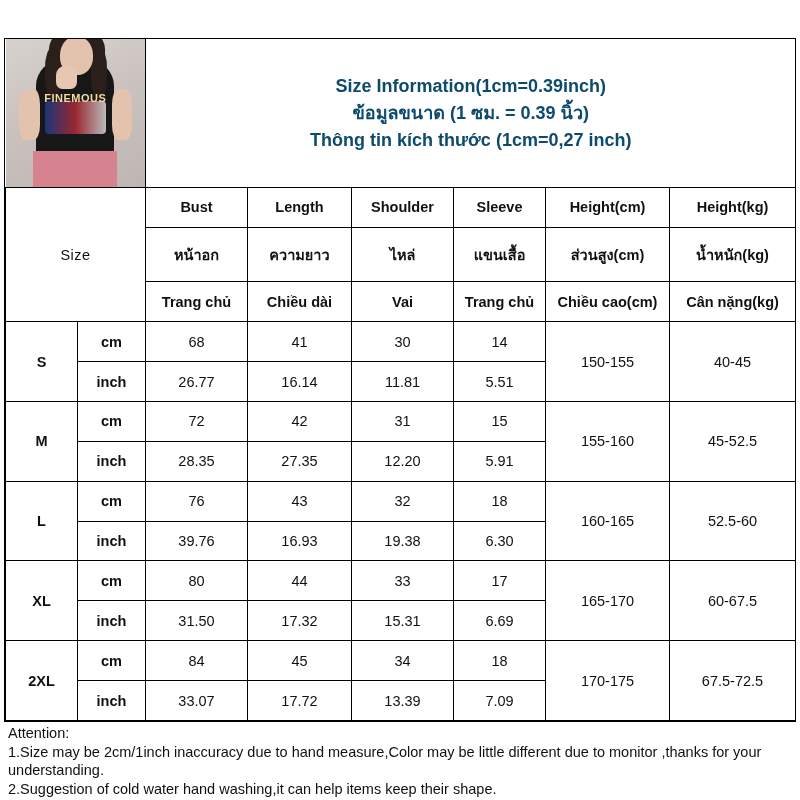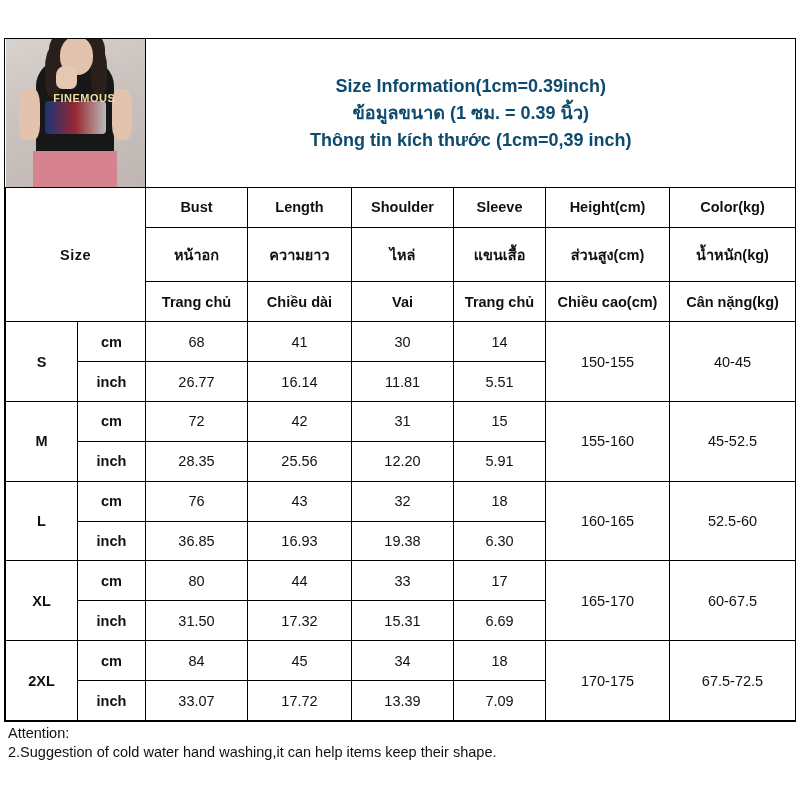--- a/index.html
+++ b/index.html
@@ -122,21 +122,20 @@
   }
   .photo .graphic-text {
     position: absolute;
     left: 26%;
     top: 36%;
     width: 48%;
     color: #f2dba0;
     font-size: 11px;
     font-weight: bold;
     letter-spacing: .5px;
-    margin-left: 9px;
   }
   .photo .pink-bottom {
     position: absolute;
     left: 20%;
     top: 76%;
     width: 60%;
     height: 24%;
     background: #d7828f;
   }
   .photo .arm-l {
@@ -165,21 +164,21 @@
     padding: 6px 8px !important;
   }
   .title-line {
     font-weight: bold;
     font-size: 18px;
     line-height: 1.5;
     color: #0c4a6e;
   }
   .size-label {
     font-size: 26px;
-    font-weight: bold;
+    font-weight: normal;
     letter-spacing: .5px;
   }
   .hdr {
     font-weight: bold;
     font-size: 15px;
   }
   .hdr-sub {
     font-weight: bold;
     font-size: 14px;
   }
@@ -235,32 +234,32 @@
               <div class="arm-r"></div>
               <div class="hand"></div>
               <div class="graphic"></div>
               <div class="graphic-text">FINEMOUS</div>
               <div class="pink-bottom"></div>
             </div>
           </td>
           <td class="title-cell" colspan="6">
             <div class="title-line">Size Information(1cm=0.39inch)</div>
             <div class="title-line">ข้อมูลขนาด (1 ซม. = 0.39 นิ้ว)</div>
-            <div class="title-line">Thông tin kích thước (1cm=0,39 inch)</div>
+            <div class="title-line">Thông tin kích thước (1cm=0,27 inch)</div>
           </td>
         </tr>
 
         <tr>
           <td colspan="2" rowspan="3" class="size-label">Size</td>
           <td class="hdr">Bust</td>
           <td class="hdr">Length</td>
           <td class="hdr">Shoulder</td>
           <td class="hdr">Sleeve</td>
           <td class="hdr">Height(cm)</td>
-          <td class="hdr">Color(kg)</td>
+          <td class="hdr">Height(kg)</td>
         </tr>
 
         <tr>
           <td class="hdr-sub">หน้าอก</td>
           <td class="hdr-sub">ความยาว</td>
           <td class="hdr-sub">ไหล่</td>
           <td class="hdr-sub">แขนเสื้อ</td>
           <td class="hdr-sub">ส่วนสูง(cm)</td>
           <td class="hdr-sub">น้ำหนัก(kg)</td>
         </tr>
@@ -298,38 +297,38 @@
           <td>72</td>
           <td>42</td>
           <td>31</td>
           <td>15</td>
           <td rowspan="2">155-160</td>
           <td rowspan="2">45-52.5</td>
         </tr>
         <tr>
           <td class="unit">inch</td>
           <td>28.35</td>
-          <td>25.56</td>
+          <td>27.35</td>
           <td>12.20</td>
           <td>5.91</td>
         </tr>
 
         <tr>
           <td rowspan="2" class="sizename">L</td>
           <td class="unit">cm</td>
           <td>76</td>
           <td>43</td>
           <td>32</td>
           <td>18</td>
           <td rowspan="2">160-165</td>
           <td rowspan="2">52.5-60</td>
         </tr>
         <tr>
           <td class="unit">inch</td>
-          <td>36.85</td>
+          <td>39.76</td>
           <td>16.93</td>
           <td>19.38</td>
           <td>6.30</td>
         </tr>
 
         <tr>
           <td rowspan="2" class="sizename">XL</td>
           <td class="unit">cm</td>
           <td>80</td>
           <td>44</td>
@@ -362,16 +361,17 @@
           <td>17.72</td>
           <td>13.39</td>
           <td>7.09</td>
         </tr>
       </tbody>
     </table>
   </div>
 
   <div class="attention">
     <div>Attention:</div>
+    <div>1.Size may be 2cm/1inch inaccuracy due to hand measure,Color may be little different due to monitor ,thanks for your understanding.</div>
     <div>2.Suggestion of cold water hand washing,it can help items keep their shape.</div>
   </div>
 
 </div>
 
 </body></html>

